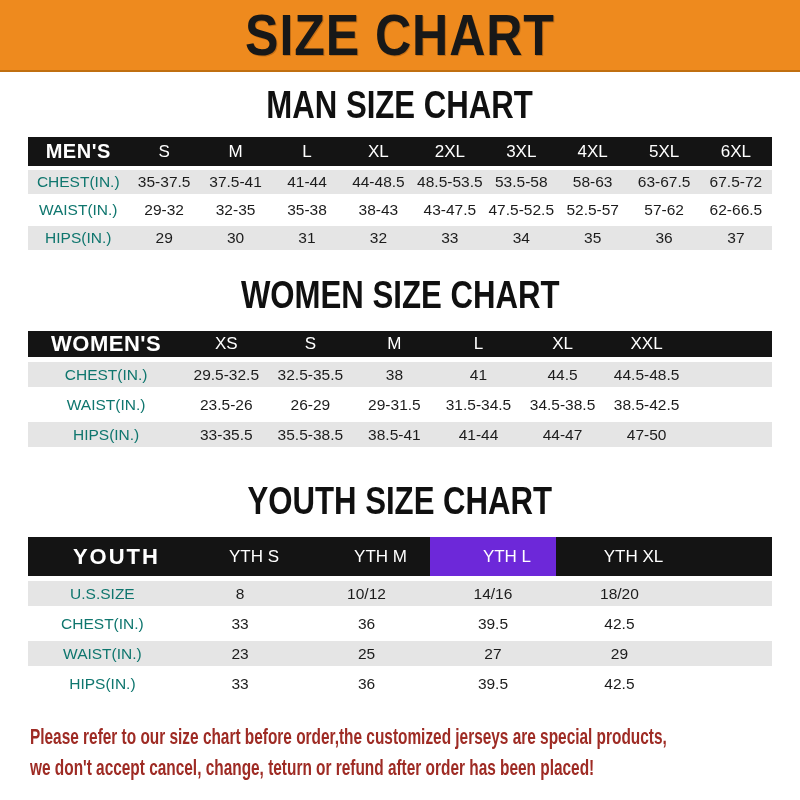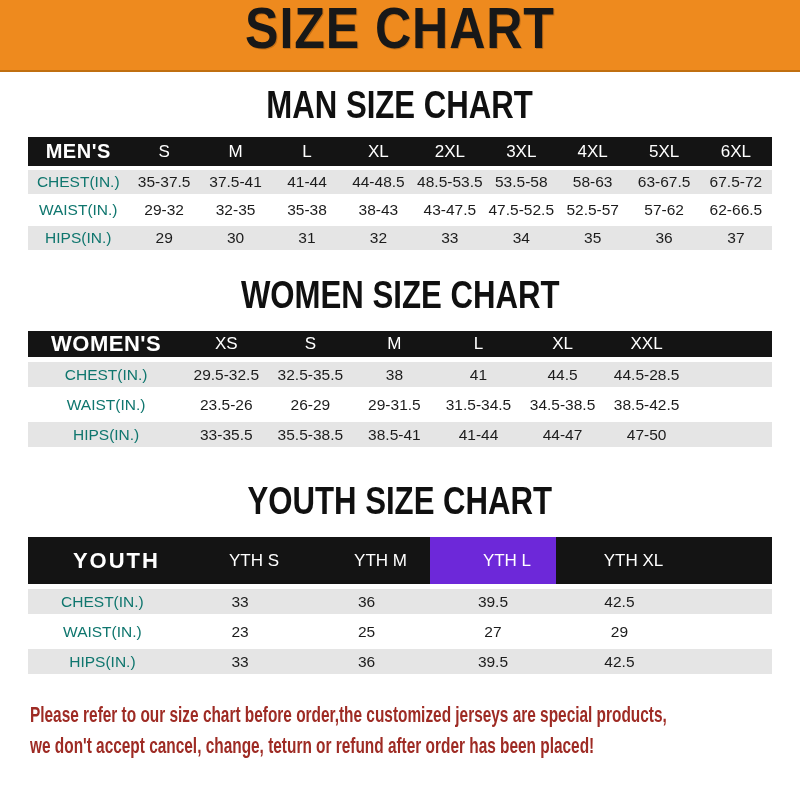--- a/index.html
+++ b/index.html
@@ -8,21 +8,21 @@
     width: 800px; height: 800px;
     background: #ffffff;
     font-family: "Liberation Sans", sans-serif;
     overflow: hidden;
   }
   
   .banner {
     height: 72px;
     background: #EE8A1E;
     border-bottom: 2px solid #c06f10;
-    display: flex; justify-content: center;
+    display: flex; align-items: center; justify-content: center;
   }
   .banner-title {
     font-size: 57px; font-weight: bold; color: #181818;
     letter-spacing: 1px; line-height: 1;
     transform: scaleX(0.88);
     text-shadow: 1px 1px 0 rgba(120,60,0,0.35);
     white-space: nowrap;
   }
   
   .section-heading {
@@ -50,21 +50,21 @@
   table.size-table th {
     background: #141414; color: #ffffff;
     text-align: center; font-weight: normal;
     font-size: 17px; padding: 0;
   }
   table.size-table th.band-label {
     font-weight: bold; letter-spacing: 0.5px;
   }
   #men-table th   { height: 29px; }
   #women-table th { height: 20px; }
-  #youth-table th { height: 47px; padding-left: 28px; }
+  #youth-table th { height: 39px; padding-left: 28px; }
   #men-table th.band-label   { font-size: 20px; }
   #women-table th.band-label { font-size: 22px; }
   #youth-table th.band-label { font-size: 22px; letter-spacing: 2px; }
   table.size-table td {
     background: #ffffff; color: #1c1c1c;
     text-align: center; font-size: 15.5px;
     padding: 0; height: 24px;
   }
   #women-table td, #youth-table td { height: 25px; }
   table.size-table tbody tr:nth-child(odd) td { background: #E5E5E5; }
@@ -185,21 +185,21 @@
       </tr>
     </thead>
     <tbody>
       <tr>
         <td class="row-label">CHEST(IN.)</td>
         <td>29.5-32.5</td>
         <td>32.5-35.5</td>
         <td>38</td>
         <td>41</td>
         <td>44.5</td>
-        <td>44.5-28.5</td>
+        <td>44.5-48.5</td>
         <td></td>
       </tr>
       <tr>
         <td class="row-label">WAIST(IN.)</td>
         <td>23.5-26</td>
         <td>26-29</td>
         <td>29-31.5</td>
         <td>31.5-34.5</td>
         <td>34.5-38.5</td>
         <td>38.5-42.5</td>
@@ -235,20 +235,28 @@
         <th class="band-label" style="background: rgb(20, 20, 20);">YOUTH</th>
         <th class="band-size" style="background: rgb(20, 20, 20);">YTH S</th>
         <th class="band-size" style="background: rgb(20, 20, 20);">YTH M</th>
         <th class="band-size" style="background: #6d28d9;">YTH L</th>
         <th class="band-size" style="background: rgb(20, 20, 20);">YTH XL</th>
         <th class="band-size" style="background: rgb(20, 20, 20);"></th>
       </tr>
     </thead>
     <tbody>
       <tr>
+        <td class="row-label">U.S.SIZE</td>
+        <td>8</td>
+        <td>10/12</td>
+        <td>14/16</td>
+        <td>18/20</td>
+        <td></td>
+      </tr>
+      <tr>
         <td class="row-label">CHEST(IN.)</td>
         <td>33</td>
         <td>36</td>
         <td>39.5</td>
         <td>42.5</td>
         <td></td>
       </tr>
       <tr>
         <td class="row-label">WAIST(IN.)</td>
         <td>23</td>

